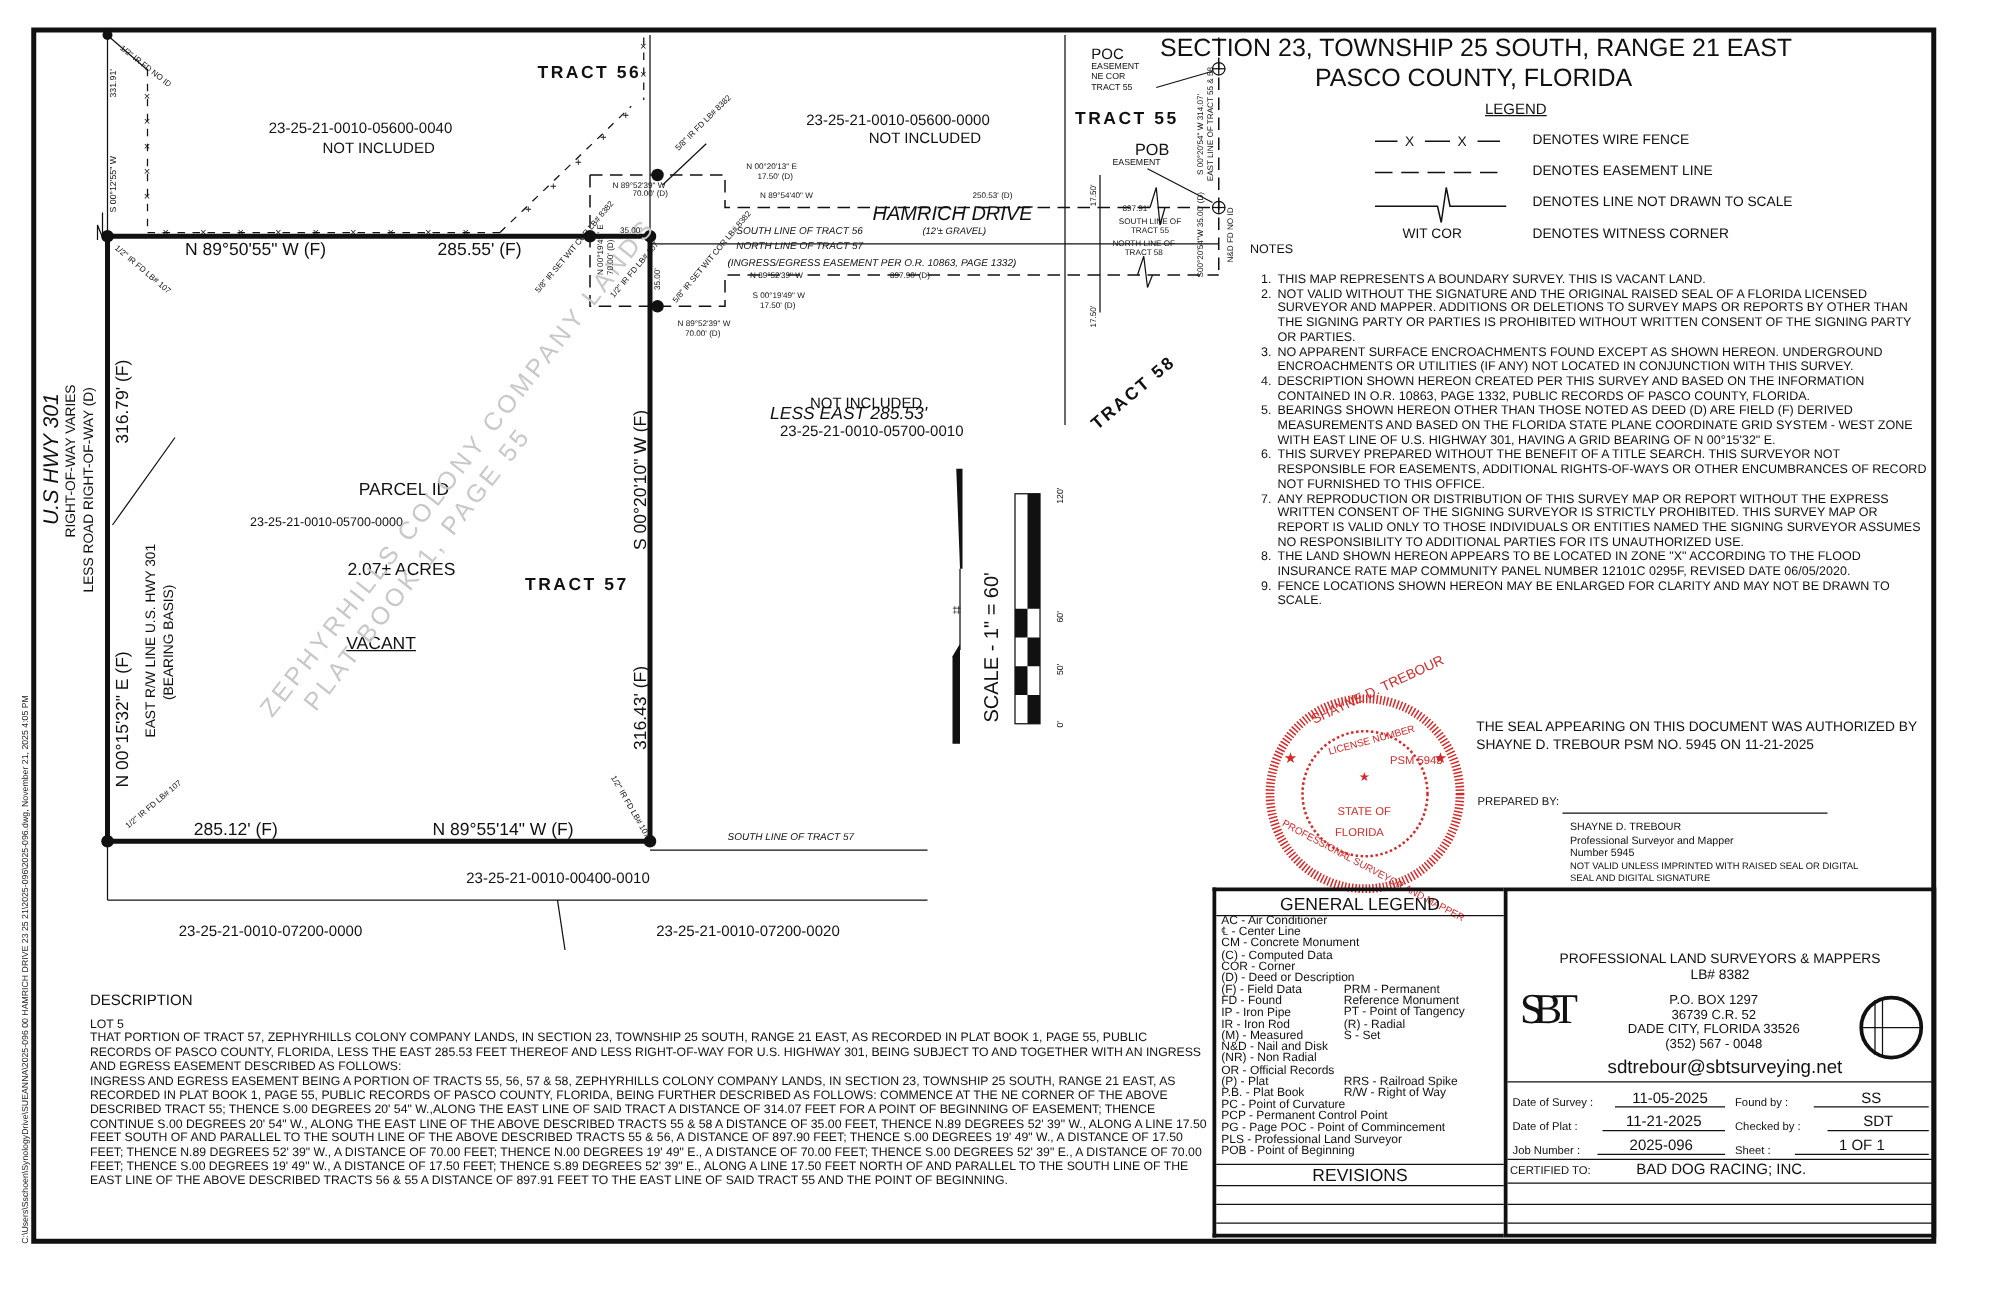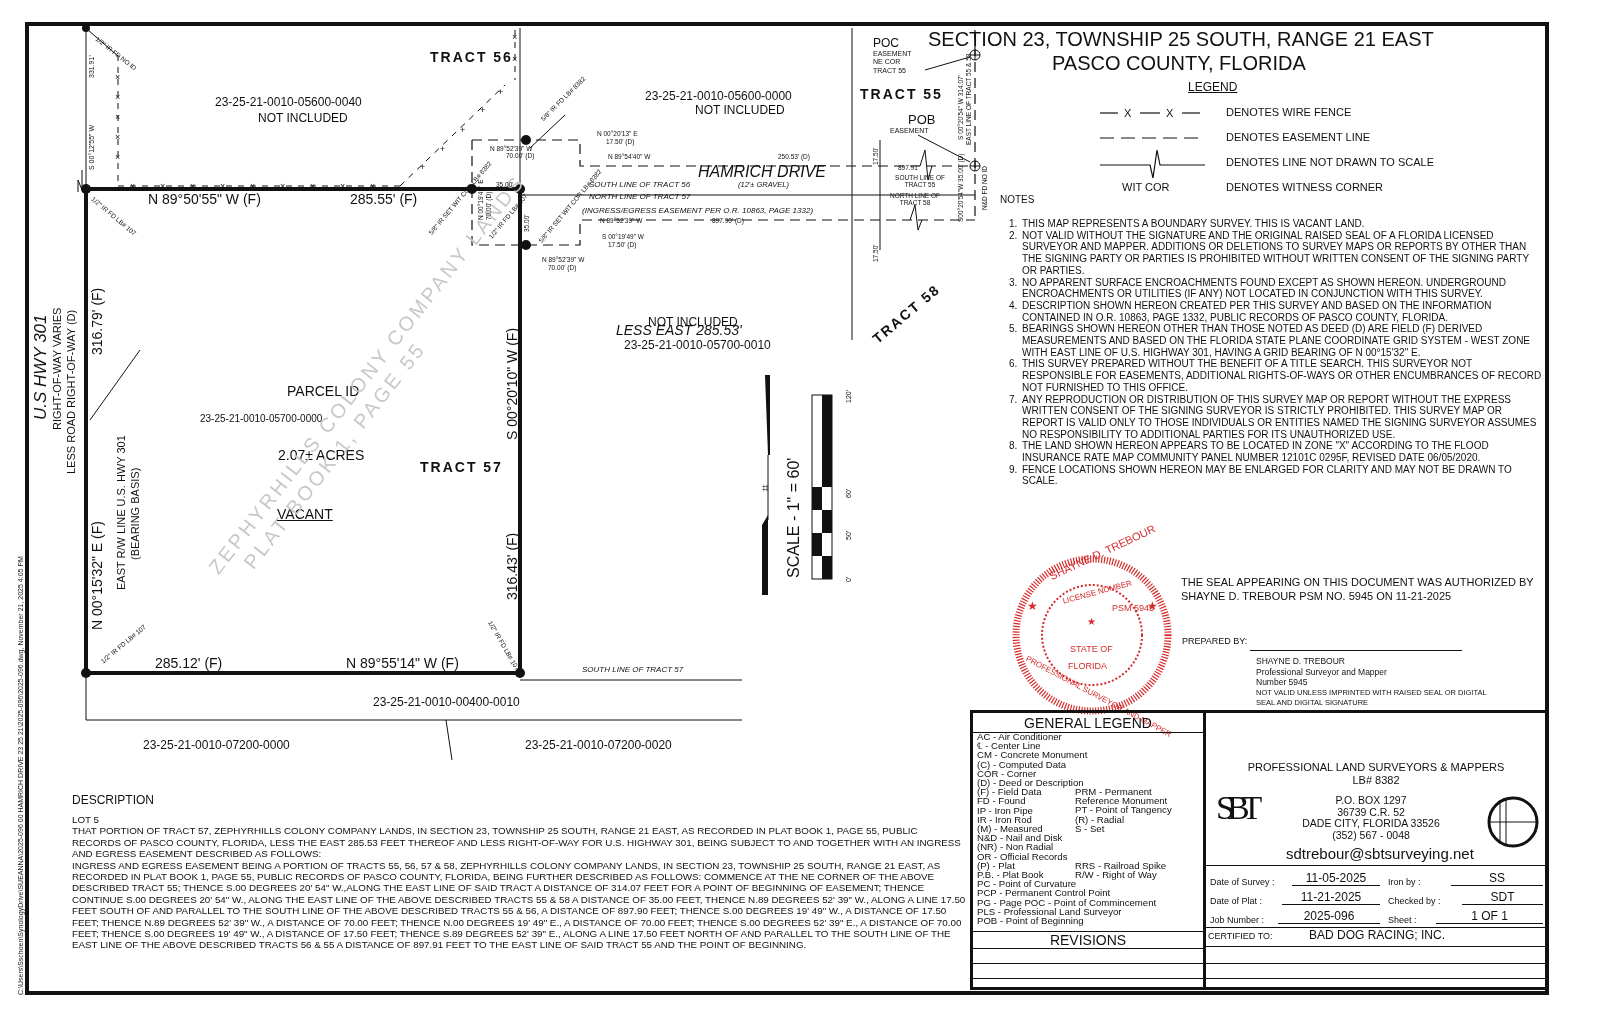--- a/index.html
+++ b/index.html
@@ -369,21 +369,21 @@
     <div>36739 C.R. 52</div>
     <div>DADE CITY, FLORIDA  33526</div>
     <div>(352) 567 - 0048</div>
   </div>
   <div class="tb-email">sdtrebour@sbtsurveying.net</div>
   <div class="t" style="left:1305px;top:798px;"></div>
 
   <div class="tb-hr" style="top:152px;"></div>
   <div class="tb-field" style="left:4px;top:164px;">Date of Survey :</div>
   <div class="tb-val" style="left:86px;top:158px;width:88px;">11-05-2025</div>
-  <div class="tb-field" style="left:182px;top:164px;">Iron by :</div>
+  <div class="tb-field" style="left:182px;top:164px;">Found by :</div>
   <div class="tb-val" style="left:245px;top:158px;width:92px;">SS</div>
 
   <div class="tb-field" style="left:4px;top:183px;">Date of Plat :</div>
   <div class="tb-val" style="left:76px;top:177px;width:98px;">11-21-2025</div>
   <div class="tb-field" style="left:182px;top:183px;">Checked by :</div>
   <div class="tb-val" style="left:256px;top:177px;width:81px;">SDT</div>
 
   <div class="tb-field" style="left:4px;top:202px;">Job Number :</div>
   <div class="tb-val" style="left:72px;top:196px;width:102px;">2025-096</div>
   <div class="tb-field" style="left:182px;top:202px;">Sheet :</div>

